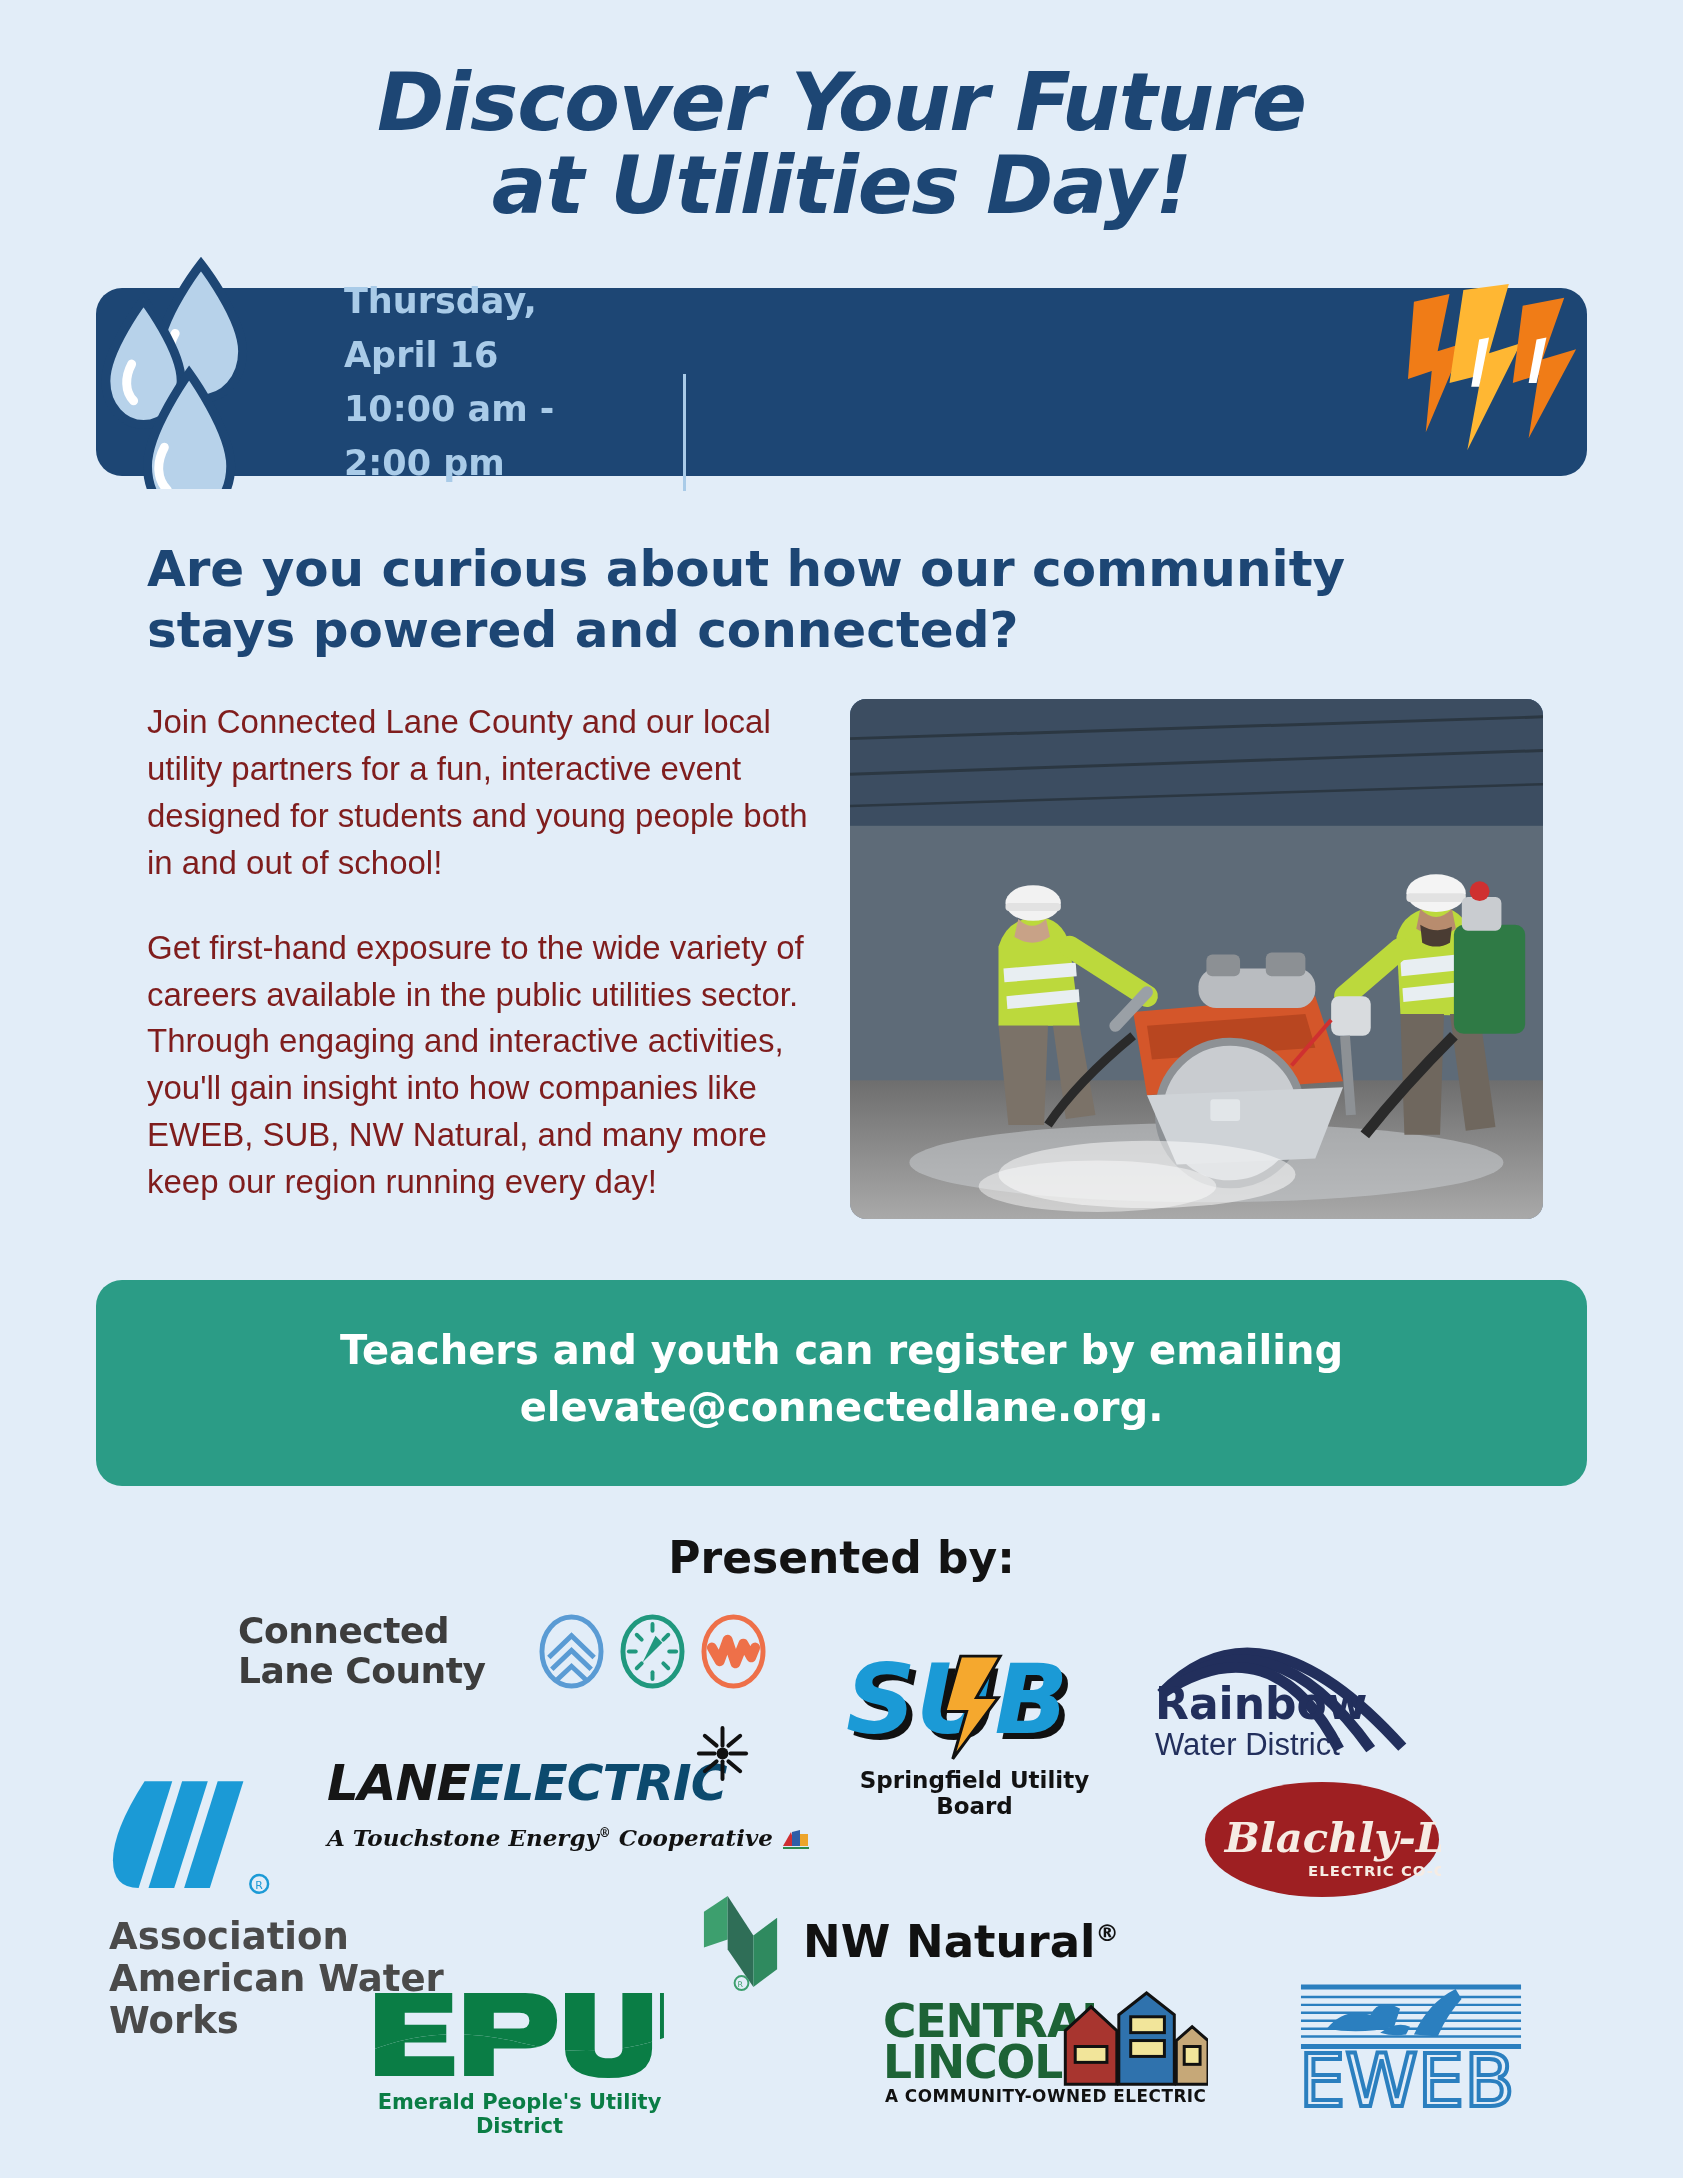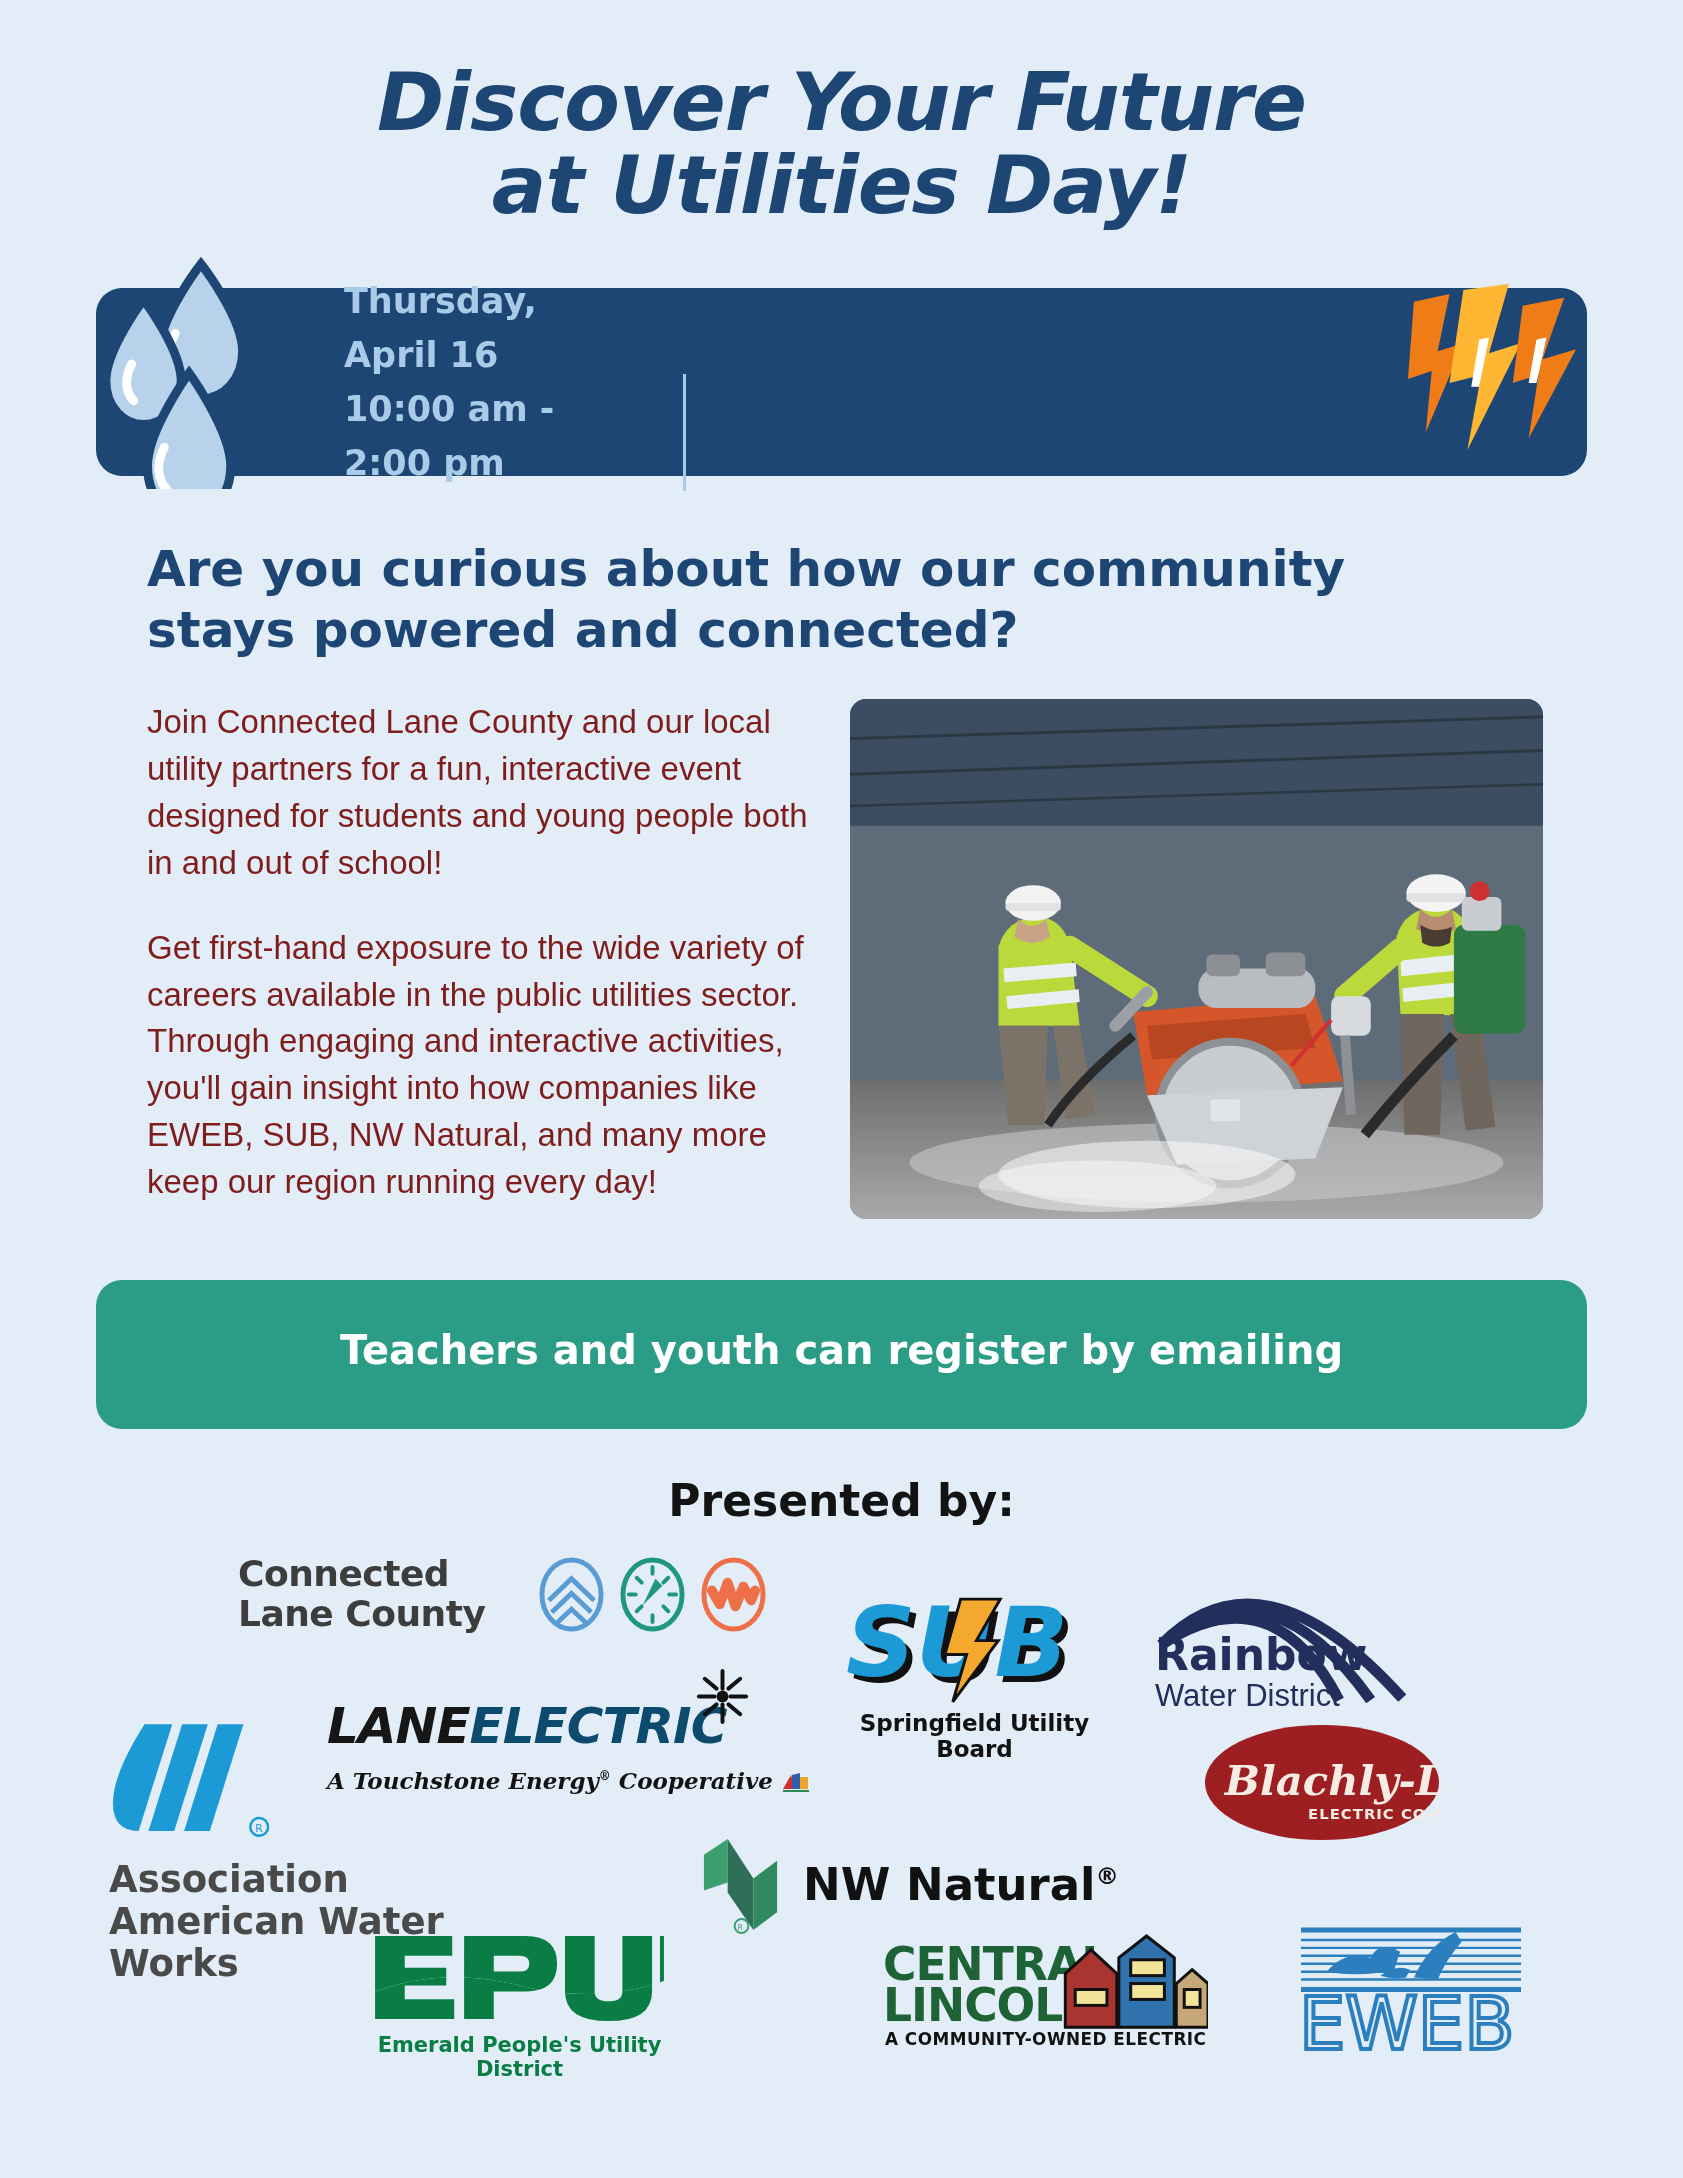--- a/index.html
+++ b/index.html
@@ -111,21 +111,21 @@
   
   .clc { left:238px; top:16px; display:flex; align-items:center;gap:36px; }
   .clc-text {
     color:#3d3d3d; font-family:"DejaVu Sans", sans-serif;
     font-weight:bold; font-size:36px; line-height:1.12;
     letter-spacing:-0.5px; text-align:left;
   }
   .clc-icons { display:flex; gap:16px; margin-left:18px; }
 
   
-  .rainbow { left:1143px; top:12px; width:317px; }
+  .rainbow { left:1143px; top:4px; width:317px; }
   .rainbow-txt { position:absolute; left:12px; top:83px; text-align:left; }
   .rainbow-txt .b { color:#222f5c; font-family:"DejaVu Sans",sans-serif; font-weight:bold; font-size:44px; line-height:1; }
   .rainbow-txt .s { color:#222f5c; font-size:31px; line-height:1.25; }
 
   
   .sub { left:846px; top:59px; width:257px; text-align:center; }
   .sub-cap { color:#121212; font-family:"DejaVu Sans",sans-serif; font-weight:bold; font-size:23px; margin-top:-2px; }
 
   
   .awwa { left:109px; top:178px; width:416px; }
@@ -289,20 +289,21 @@
         <path d="M486 324 L446 370" stroke="#cf3030" stroke-width="4"></path>
       </g>
       <ellipse cx="300" cy="480" rx="150" ry="34" fill="#ffffff" opacity=".5"></ellipse>
       <ellipse cx="250" cy="492" rx="120" ry="26" fill="#ffffff" opacity=".45"></ellipse>
     </svg>
   </div>
 </div>
 
 <div class="cta">
   <div>Teachers and youth can register by emailing</div>
+  <div>elevate@connectedlane.org.</div>
 </div>
 
 <div class="presented">Presented by:</div>
 
 <div class="logos">
 
   <div class="lg clc">
     <div class="clc-text">
       <div>Connected</div>
       <div>Lane County</div>

